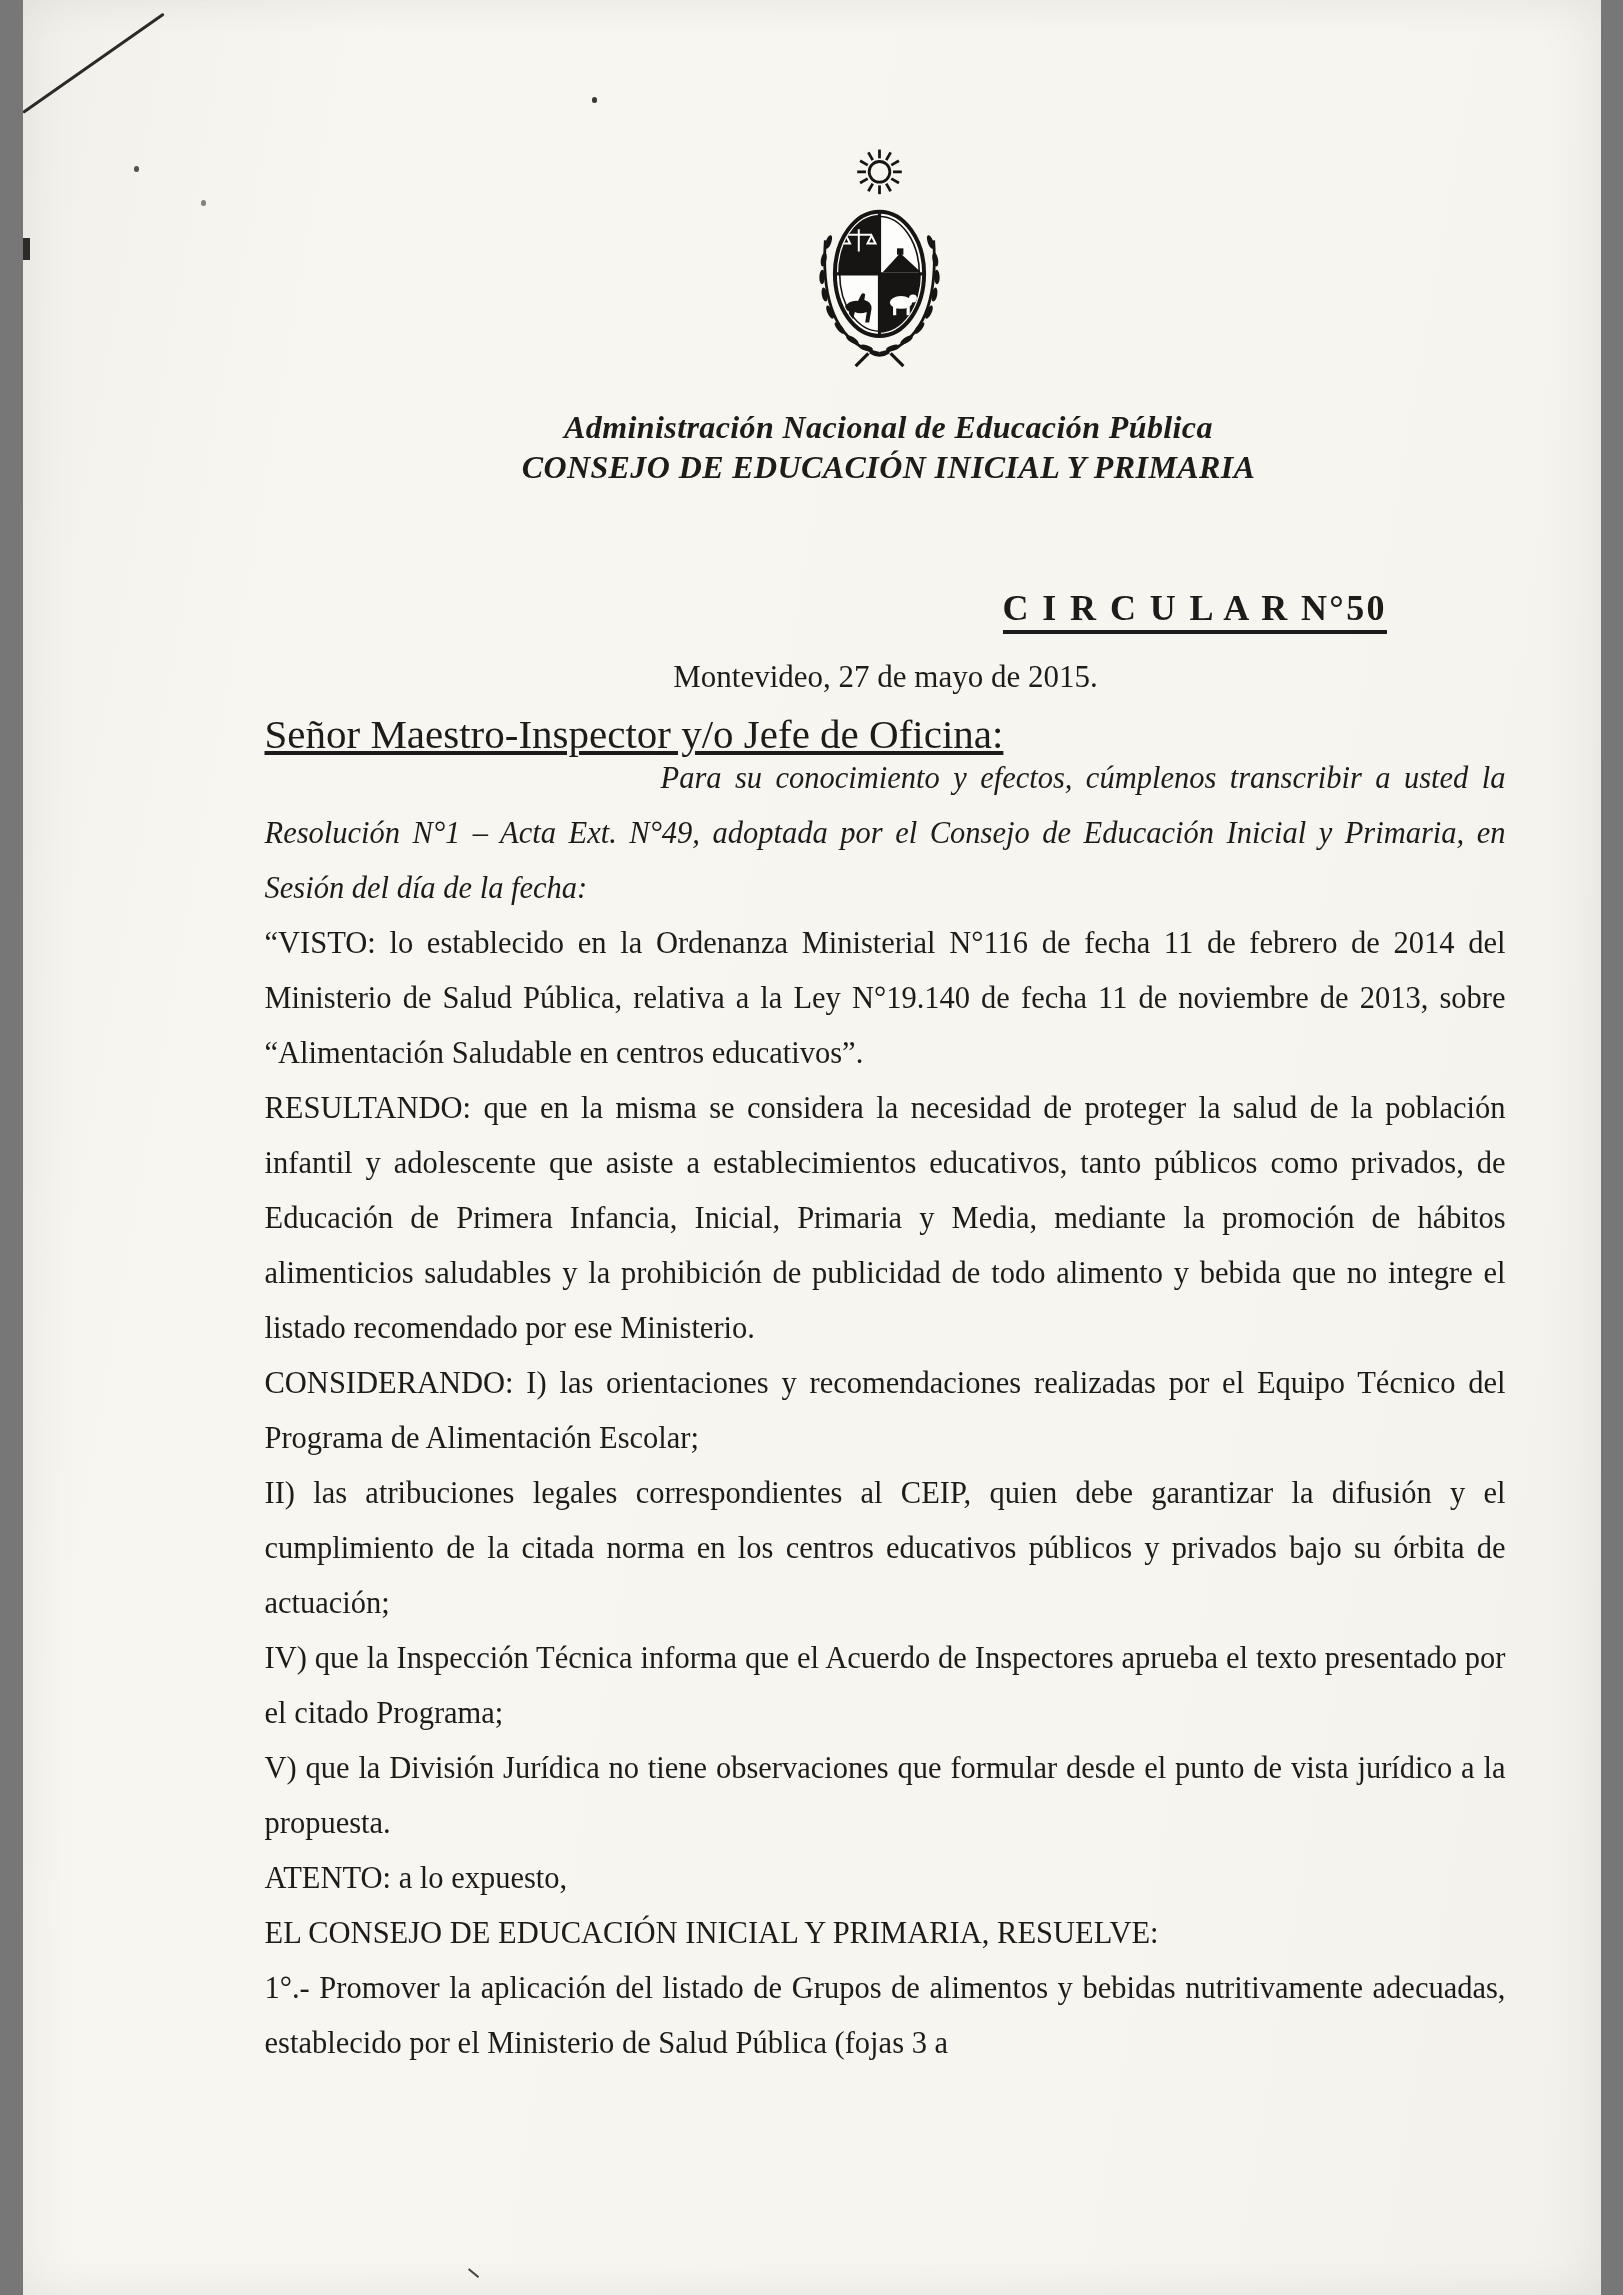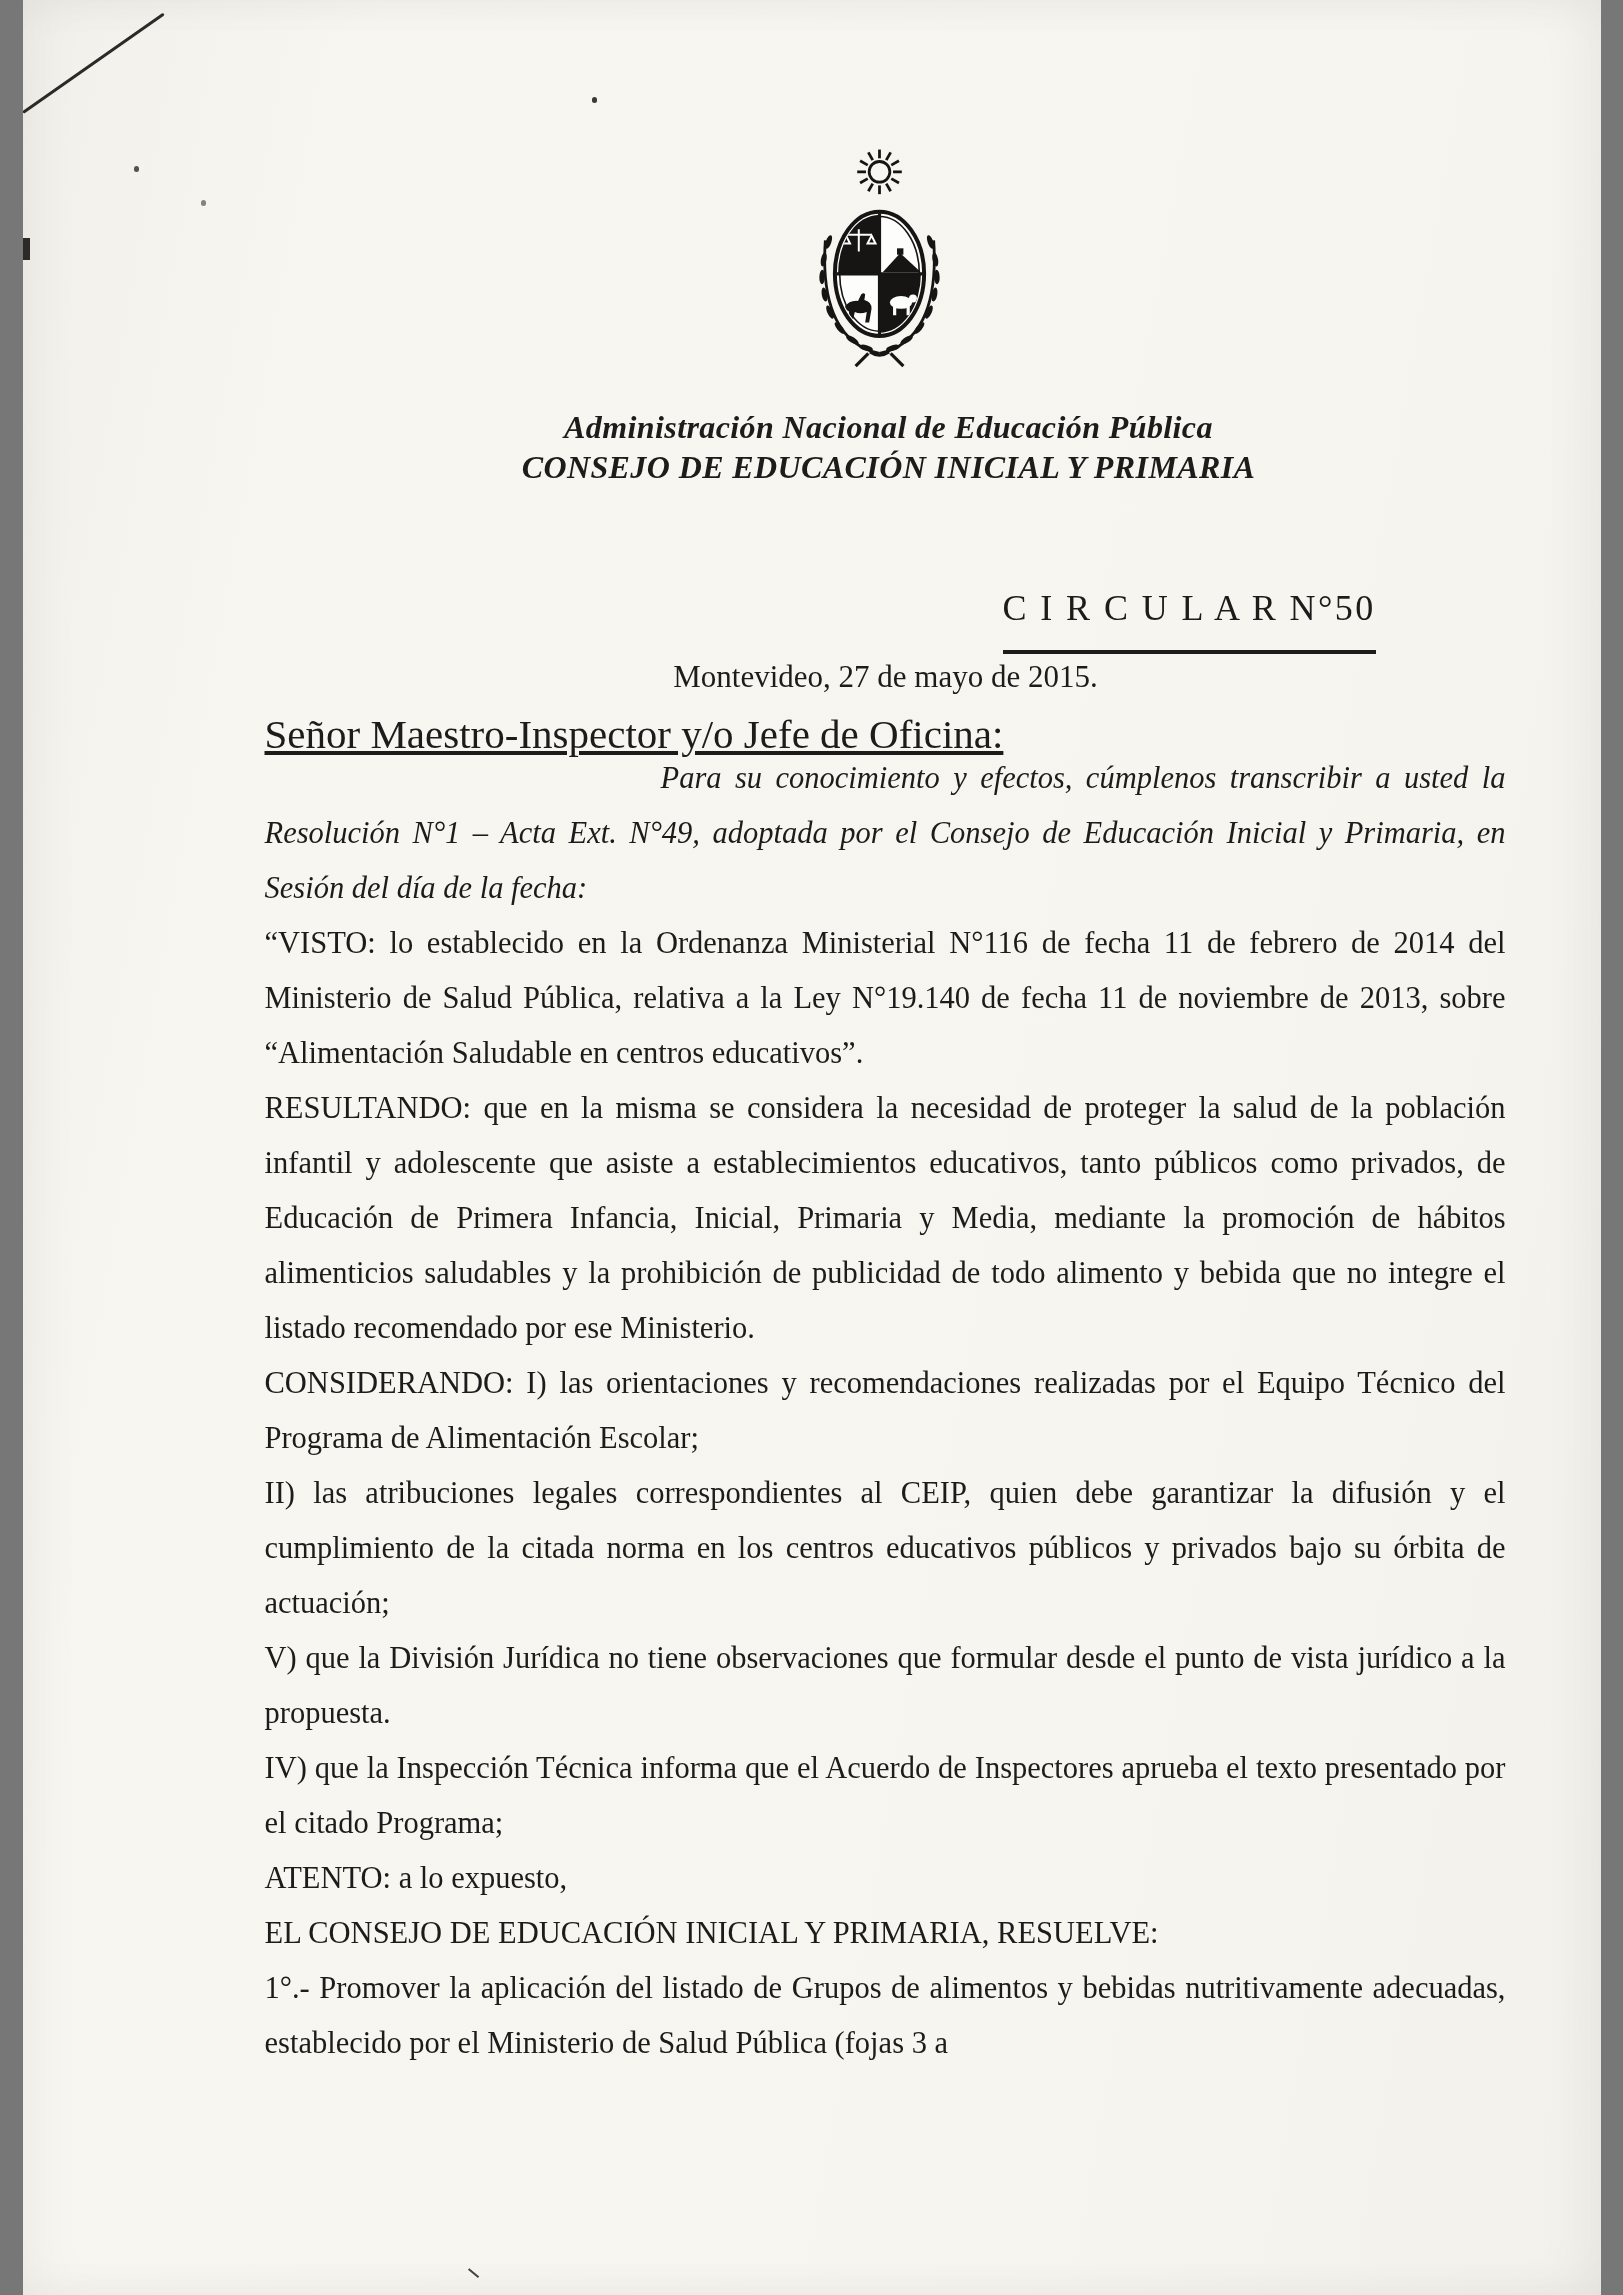--- a/index.html
+++ b/index.html
@@ -53,23 +53,23 @@
 
   .office-title {
     position: absolute;
     left: 242px; top: 514px;
     font-size: 44px; font-weight: bold; letter-spacing: 0.8px;
   }
 
   .circular-title {
     position: absolute;
     left: 980px; top: 587px;
-    font-size: 36px; font-weight: normal; letter-spacing: 2.4px;
+    font-size: 36px; font-weight: bold; letter-spacing: 2.4px;
     border-bottom: 4px solid #1d1c1a;
-    padding-bottom: 21px;
+    padding-bottom: 1px;
     white-space: nowrap;
   }
 
   .dateline {
     position: absolute;
     left: 244px; top: 659px; width: 1238px;
     text-align: center;
     font-size: 31px;
   }
 
@@ -194,21 +194,21 @@
   <div class="dateline">Montevideo, 27 de mayo de 2015.</div>
 
   <div class="salutation">Señor Maestro-Inspector y/o Jefe de Oficina:</div>
 
   <div class="doc-body">
     <p class="p-first">Para su conocimiento y efectos, cúmplenos transcribir a usted la Resolución N°1 – Acta Ext. N°49, adoptada por el Consejo de Educación Inicial y Primaria, en Sesión del día de la fecha:</p>
     <p>“VISTO: lo establecido en la Ordenanza Ministerial N°116 de fecha 11 de febrero de 2014 del Ministerio de Salud Pública, relativa a la Ley N°19.140 de fecha 11 de noviembre de 2013, sobre “Alimentación Saludable en centros educativos”.</p>
     <p>RESULTANDO: que en la misma se considera la necesidad de proteger la salud de la población infantil y adolescente que asiste a establecimientos educativos, tanto públicos como privados, de Educación de Primera Infancia, Inicial, Primaria y Media, mediante la promoción de hábitos alimenticios saludables y la prohibición de publicidad de todo alimento y bebida que no integre el listado recomendado por ese Ministerio.</p>
     <p>CONSIDERANDO: I) las orientaciones y recomendaciones realizadas por el Equipo Técnico del Programa de Alimentación Escolar;</p>
     <p>II) las atribuciones legales correspondientes al CEIP, quien debe garantizar la difusión y el cumplimiento de la citada norma en los centros educativos públicos y privados bajo su órbita de actuación;</p>
+    <p>IV) que la Inspección Técnica informa que el Acuerdo de Inspectores aprueba el texto presentado por el citado Programa;</p>
     <p>V) que la División Jurídica no tiene observaciones que formular desde el punto de vista jurídico a la propuesta.</p>
-    <p>IV) que la Inspección Técnica informa que el Acuerdo de Inspectores aprueba el texto presentado por el citado Programa;</p>
     <p>ATENTO: a lo expuesto,</p>
     <p>EL CONSEJO DE EDUCACIÓN INICIAL Y PRIMARIA, RESUELVE:</p>
     <p>1°.- Promover la aplicación del listado de Grupos de alimentos y bebidas nutritivamente adecuadas, establecido por el Ministerio de Salud Pública (fojas 3 a</p>
   </div>
 
 </div>
 
 
 </body></html>

